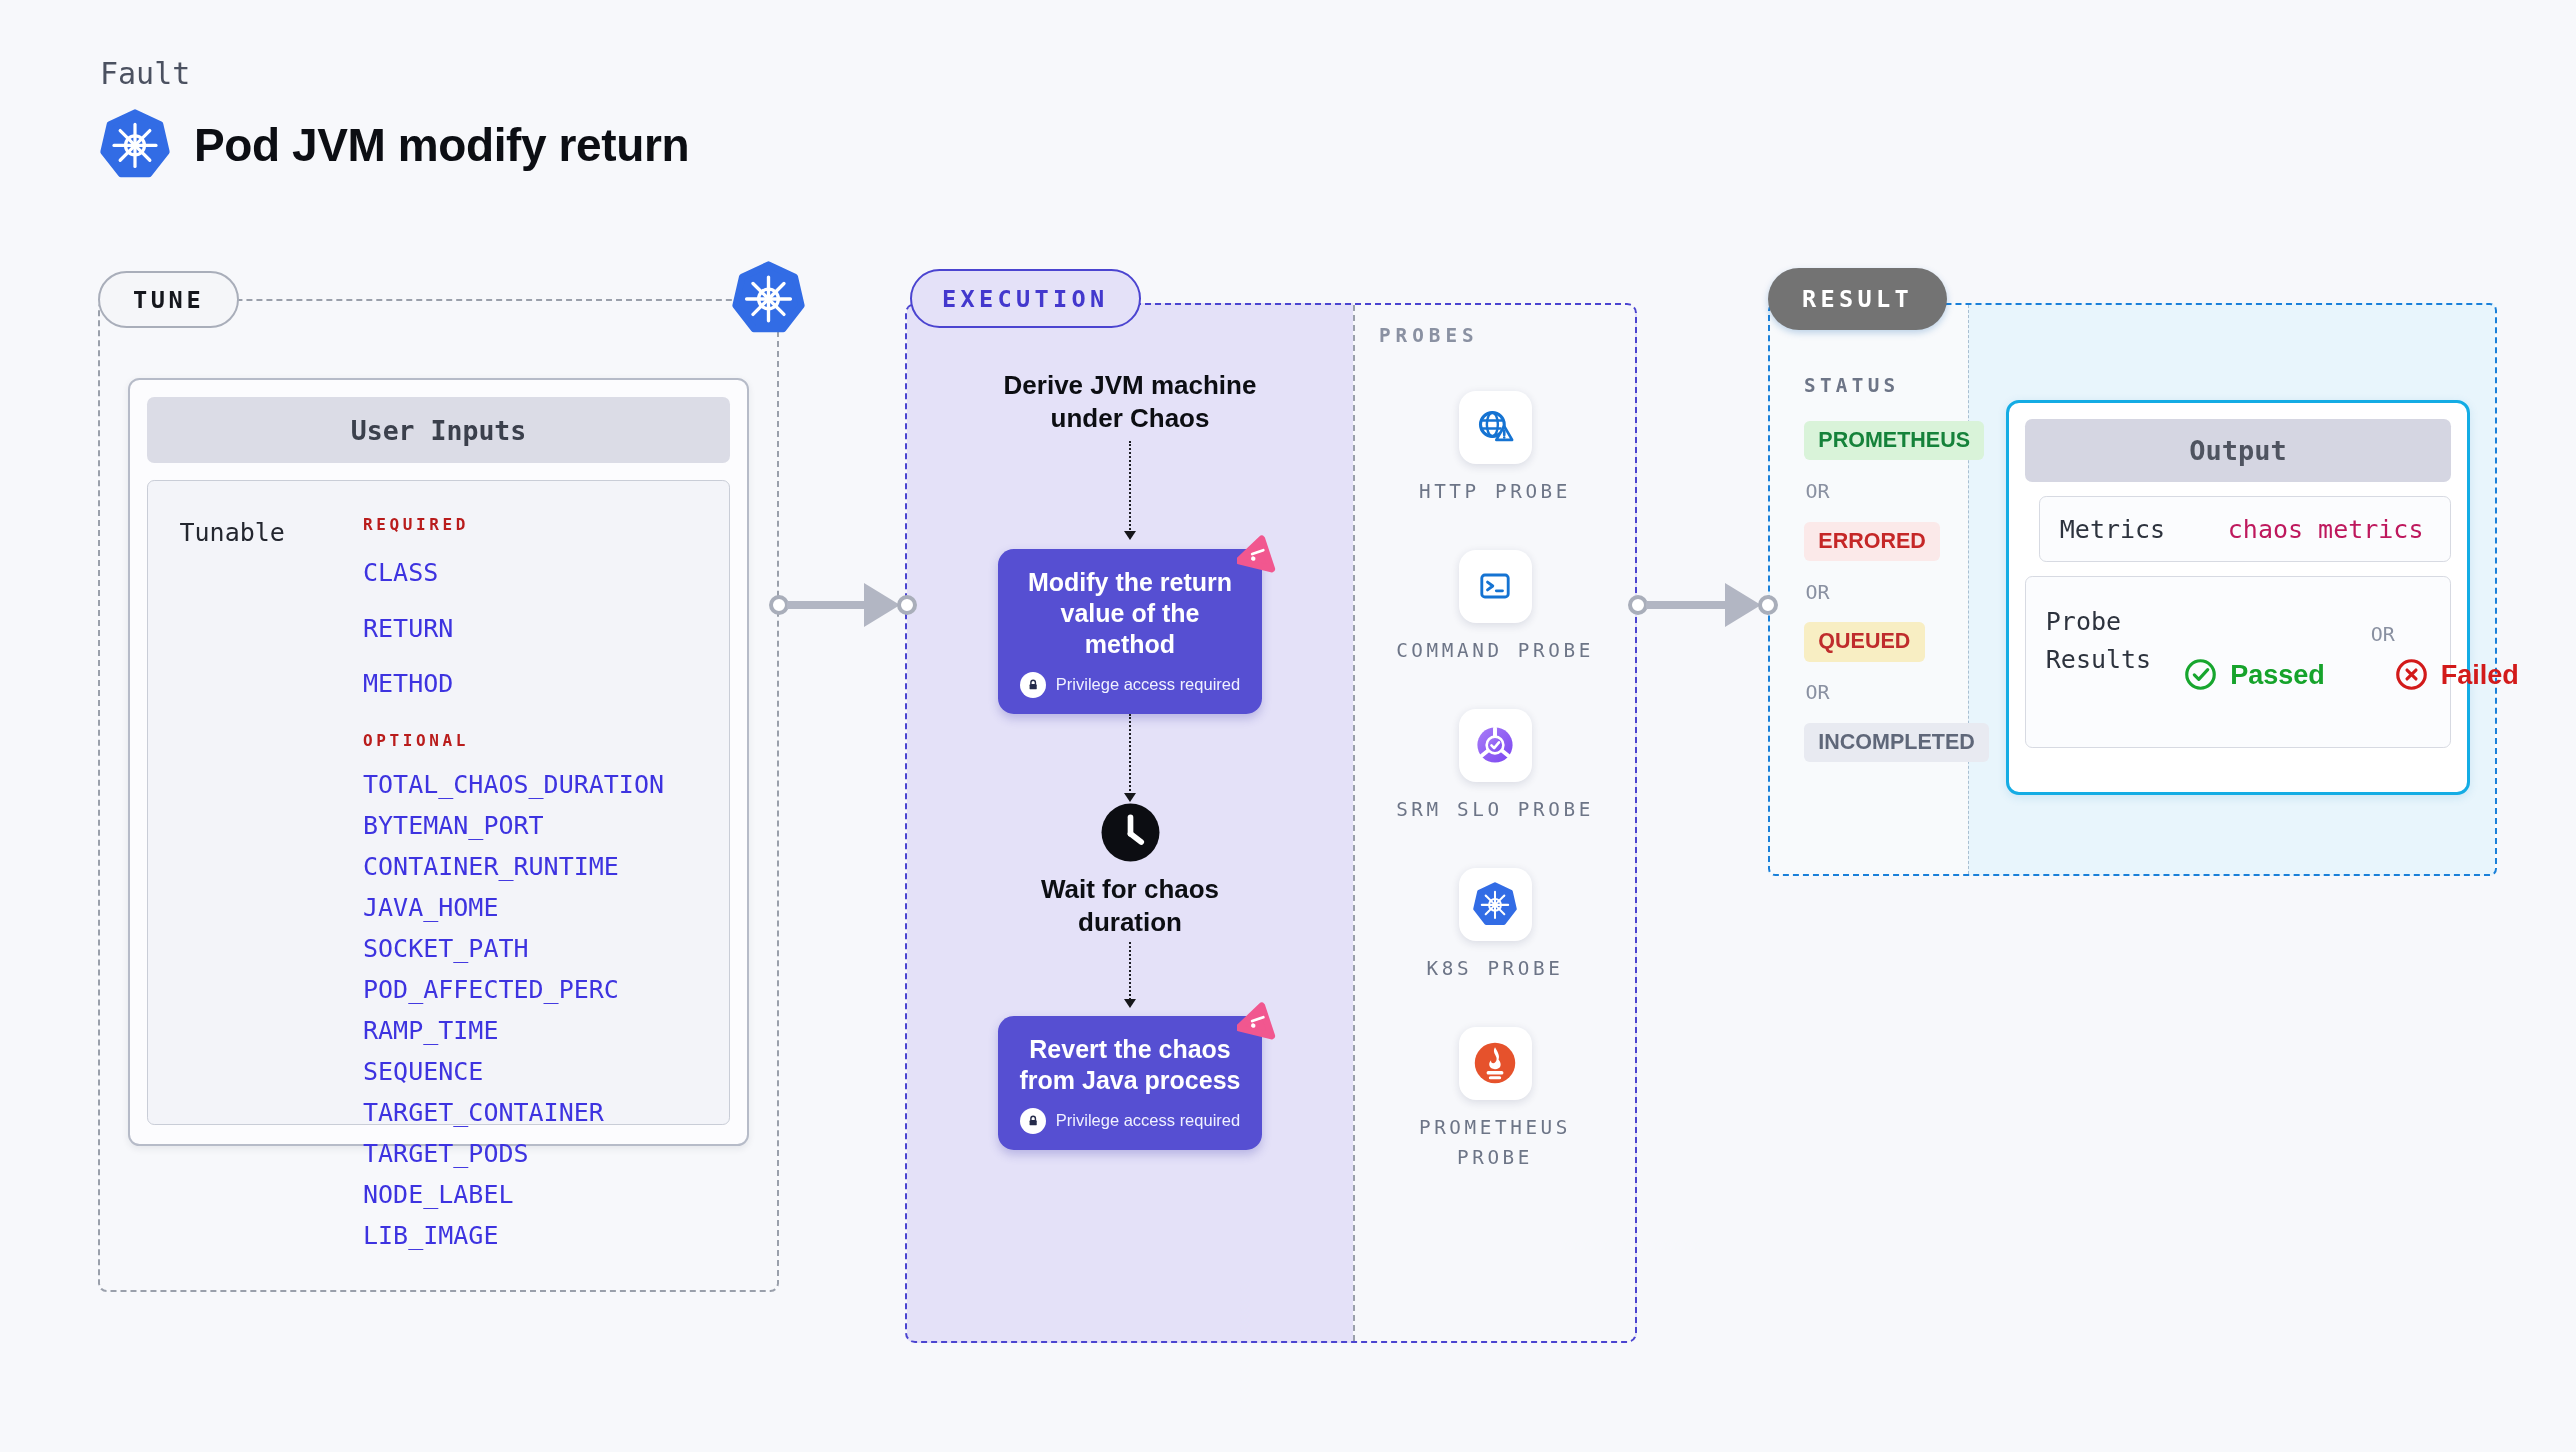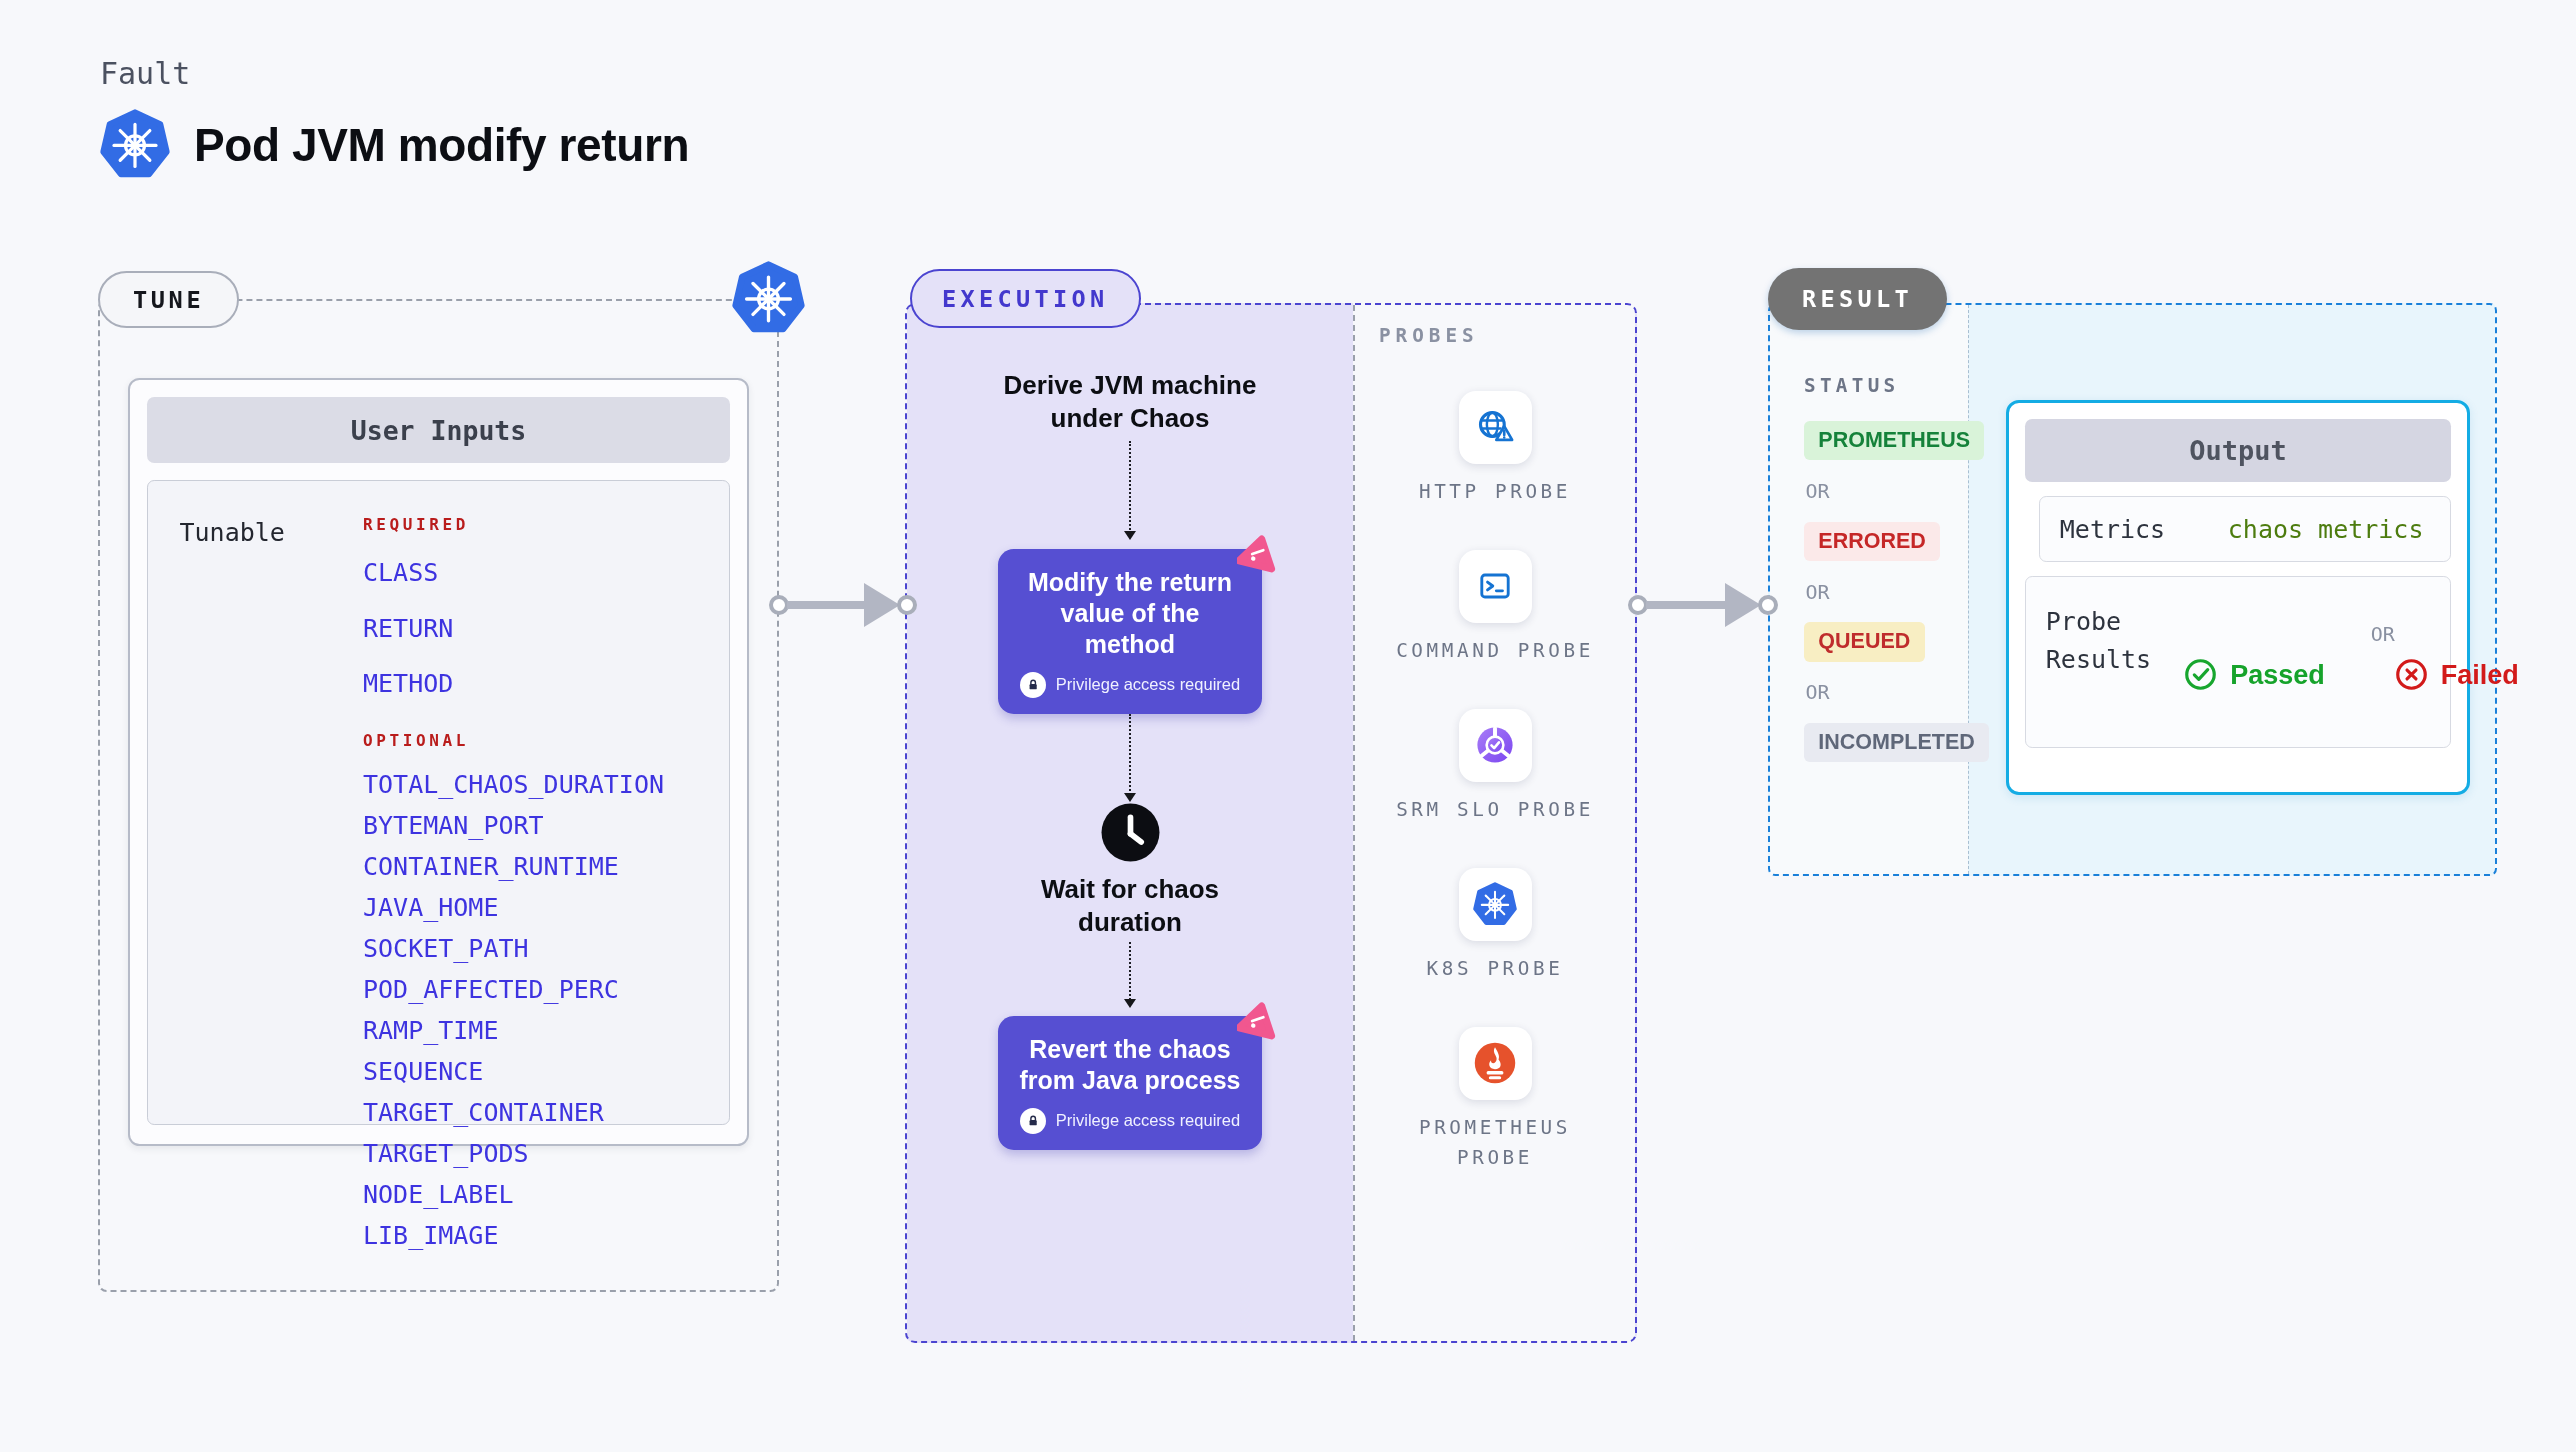--- a/index.html
+++ b/index.html
@@ -99,21 +99,21 @@
   .st-incompleted { background:#e8eaf1; color:#5f6779; }
   .or-text { font-size:20px; color:#8990a1; margin-left:1.4px; }
 
   .output-card { position:absolute; left:236px; top:95px; width:464px; height:395px; background:#fff;
                  border:3.6px solid #14ace4; border-radius:13px; box-shadow:0 2.9px 10px rgba(20,120,190,.12); }
   .out-header { position:absolute; left:15.8px; right:15.8px; top:15.8px; height:63px; background:#d5d6e2; border-radius:7.2px;
                 display:flex; align-items:center; justify-content:center; font-size:27px; font-weight:700; color:#4f5460; }
   .out-row1 { position:absolute; left:15.8px; right:15.8px; top:93px; height:66px; border:1.4px solid #d7dae2; border-radius:7.2px;
               background:#fbfcfe; display:flex; align-items:center; padding-left:20px;margin-left:14px; }
   .metrics-label { font-size:25px; color:#2d333e; width:168px; }
-  .metrics-value { font-size:25px; color:#4d7c0f; cursor:pointer; }
+  .metrics-value { font-size:25px; color:#be185d; cursor:pointer; }
   .out-row2 { position:absolute; left:15.8px; right:15.8px; top:173px; height:172px; border:1.4px solid #d7dae2; border-radius:7.2px;
               background:#fbfcfe; display:flex; padding:26px 0 0 20px; }
   .pr-label { width:148px; font-size:25px; color:#2d333e; line-height:1.5; }
   .pr-right { display:flex; flex-direction:row; margin-left:33px; }
   .verdict-row { display:flex; align-items:center; gap:13px; }
   .verdict-row svg { width:33px; height:33px; }
   .passed-text { font-size:27px; font-weight:700; color:#16a32b; }
   .failed-text { font-size:27px; font-weight:700; color:#d21a1a; }
   .or-mid { font-family:"DejaVu Sans Mono","Liberation Mono",monospace; font-size:20px; color:#8990a1;
             margin:18.6px 0 18.6px 46px; }

